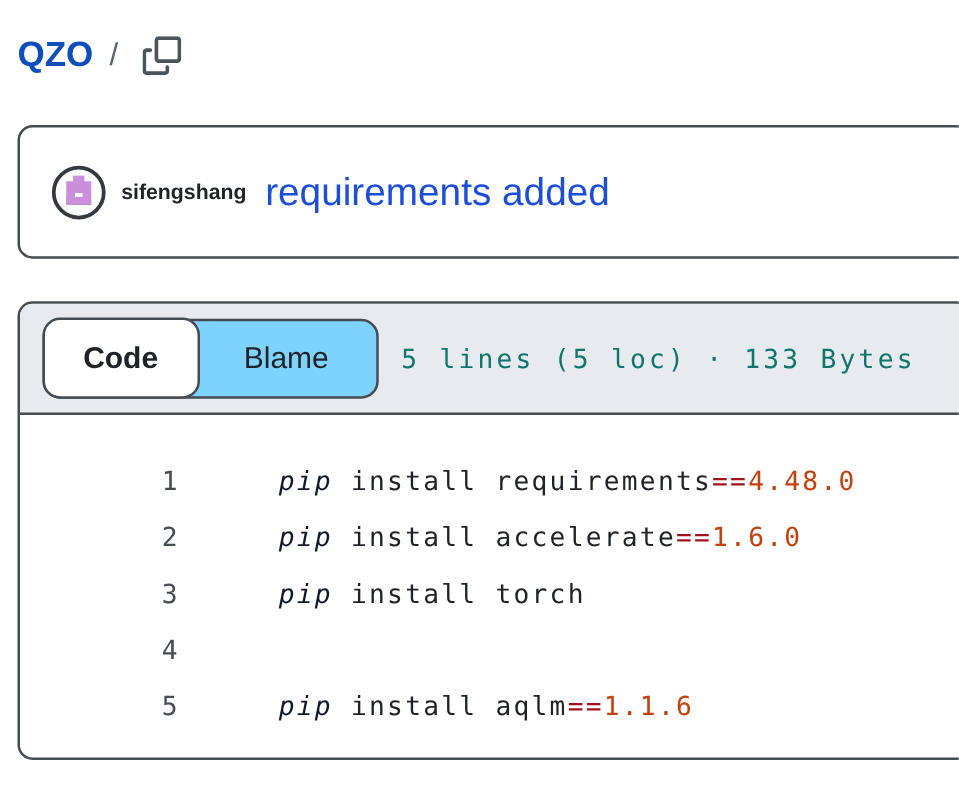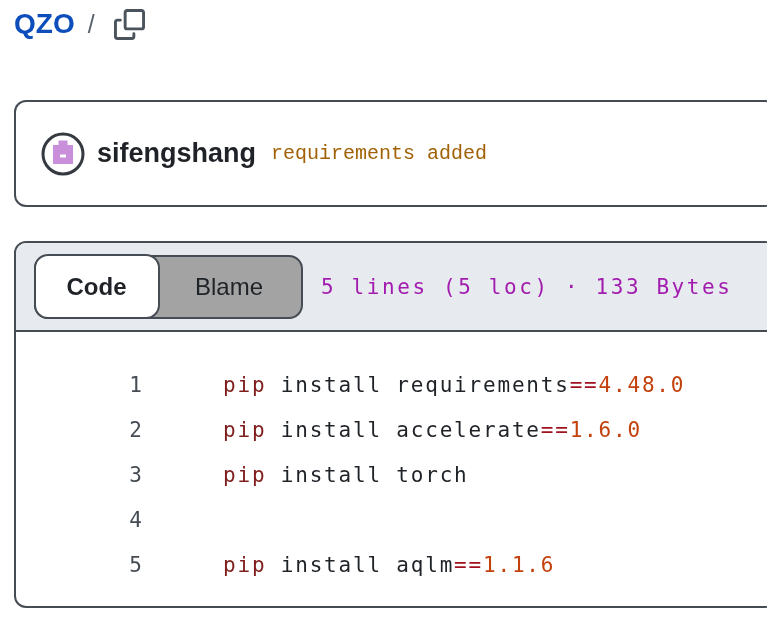--- a/index.html
+++ b/index.html
@@ -1,77 +1,77 @@
 <!DOCTYPE html>
 <html><head>
 <meta charset="utf-8">
 <style>
   * { margin: 0; padding: 0; box-sizing: border-box; }
   html, body { width: 767px; height: 644px; overflow: hidden; background: #ffffff; }
   body { font-family: "Liberation Sans", sans-serif; color: #1f2328; position: relative; }
 
   
   .breadcrumb {
-    position: absolute; left: 14px; top: 4px;
+    position: absolute; left: 14px; top: 24px;
     display: flex; align-items: center; gap: 13px;
     font-size: 28px; line-height: 40px;
   }
   .crumb-repo { color: #0d4ebc; font-weight: 700; text-decoration: none; cursor: pointer; }
   .crumb-sep  { color: #59636e; font-size: 25px; font-weight: 400; }
   .crumb-file { color: #16191d; font-weight: 700; }
   .copy-btn { background: none; border: none; cursor: pointer; margin-left: 6px; display: flex; align-items: center; }
   .copy-btn svg { width: 31px; height: 31px; fill: #4b545c; }
 
   
   .commit-box {
     position: absolute; left: 14px; right: -10px; top: 100px; height: 107px;
     border: 2.5px solid #454c54; border-radius: 12px;
     display: flex; align-items: center; padding-left: 25px; background: #fff;
   }
   .avatar { width: 44px; height: 44px; flex: 0 0 auto; }
-  .commit-author  { font-size: 27px; font-weight: 700; color: #1f2328; margin-left: 12px; cursor: pointer; }
-  .commit-message { font-size: 20px; font-weight: 400; color: #a16207; margin-left: 15px; font-family: Liberation Mono, monospace; }
+  .commit-author  { font-size: 17px; font-weight: 700; color: #1f2328; margin-left: 12px; cursor: pointer; }
+  .commit-message { font-size: 31px; font-weight: 400; color: #1d4ed8; margin-left: 15px; }
 
   
   .code-box {
     position: absolute; left: 14px; right: -10px; top: 241px; height: 367px;
     border: 2.5px solid #454c54; border-radius: 12px;
     background: #fff; overflow: hidden;
   }
   .code-header {
     height: 89px; background: #e7eaee; border-bottom: 2.5px solid #454c54;
     display: flex; align-items: center; padding-left: 18px;
   }
   .segmented {
     display: flex; align-items: stretch; height: 64px;
-    background: #a3a3a3; border: 2.5px solid #454c54; border-radius: 14px;
+    background: #7dd3fc; border: 2.5px solid #454c54; border-radius: 14px;
   }
   .seg {
     display: flex; align-items: center; font-size: 24px; color: #1f2328;
     cursor: pointer; padding: 8px 38px; border-radius: 14px;
   }
   .seg.active {
     background: #ffffff; border: 2.5px solid #454c54;
     margin: -2.5px; padding: 0 31px; font-weight: 700;
   }
   .file-meta {
-    margin-left: 18px; color: #a21caf;
+    margin-left: 18px; color: #0f766e;
     font-family: "DejaVu Sans Mono", monospace;
     font-size: 21px; letter-spacing: 2.6px; white-space: nowrap;
   }
 
   
   .code-area { padding-top: 31px; font-family: "DejaVu Sans Mono", monospace; font-size: 21px; }
   .code-row { display: flex; height: 45px; line-height: 45px; white-space: pre; }
   .line-num {
     width: 126px; text-align: right; color: #454c54; flex: 0 0 auto;
     cursor: pointer; user-select: none;
   }
   .line-code { padding-left: 81px; letter-spacing: 1.8px; }
-  .tok-keyword  { color: #7f1d1d; }
+  .tok-keyword  { color: #0f172a; font-style: italic; }
   .tok-plain    { color: #1f2328; }
   .tok-operator { color: #a0111f; }
   .tok-number   { color: #c2410c; }
 </style>
 </head>
 <body>
 
 <div class="breadcrumb">
   <a class="crumb-repo">QZO</a>
   <span class="crumb-sep">/</span>

